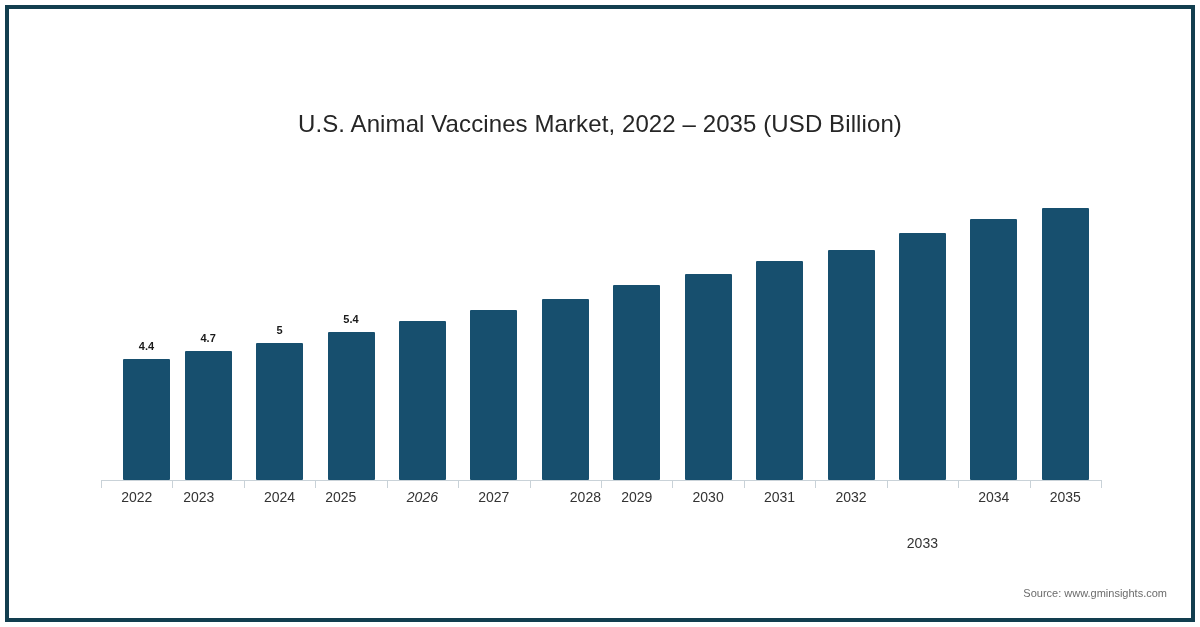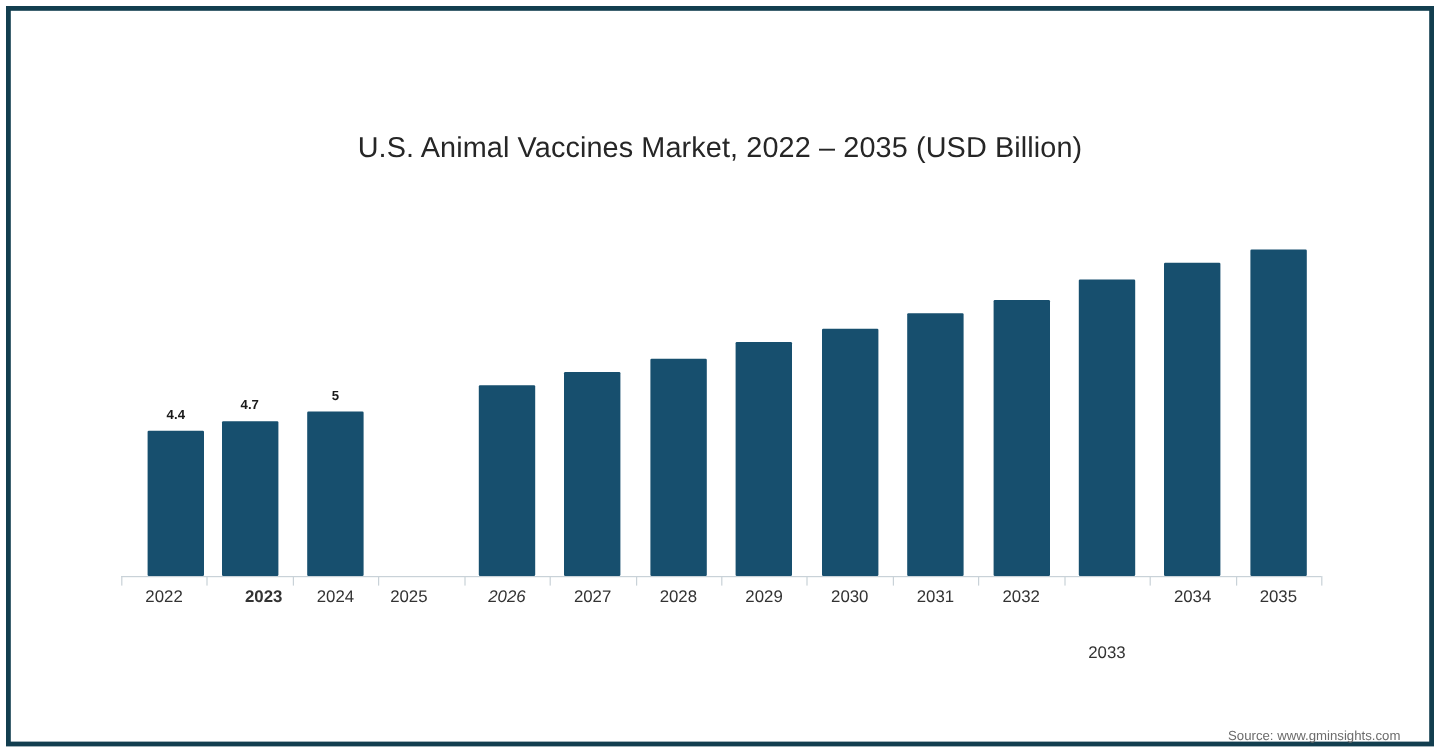--- a/index.html
+++ b/index.html
@@ -104,21 +104,21 @@
     position: absolute;
     top: 0;
     text-align: center;
     font-size: 14px;
     color: #333333;
     white-space: nowrap;
   }
   #source-note {
     position: absolute;
     right: 33px;
-    bottom: 7px;
+    bottom: 28px;
     font-size: 11px;
     color: #6b6b6b;
     white-space: nowrap;
   }
 </style>
 </head>
 <body>
 
 <div id="figure">
 
@@ -133,20 +133,24 @@
           <div class="bar-value-label" style="bottom: 127.708px;">4.4</div>
         </div>
         <div class="bar-group" style="left: 83.6429px; width: 47px; height: 310px;">
           <div class="bar-rect" style="height: 128.938px; background: rgb(23, 79, 110);"></div>
           <div class="bar-value-label" style="bottom: 135.938px;">4.7</div>
         </div>
         <div class="bar-group" style="left: 155.071px; width: 47px; height: 310px;">
           <div class="bar-rect" style="height: 137.168px; background: rgb(23, 79, 110);"></div>
           <div class="bar-value-label" style="bottom: 144.168px;">5</div>
         </div>
+        <div class="bar-group" style="left: 226.5px; width: 47px; height: 310px;">
+          <div class="bar-rect" style="height: 148.142px; background: rgb(23, 79, 110);"></div>
+          <div class="bar-value-label" style="bottom: 155.142px;">5.4</div>
+        </div>
         <div class="bar-group" style="left: 297.929px; width: 47px; height: 310px;">
           <div class="bar-rect" style="height: 159.115px; background: rgb(23, 79, 110);"></div>
         </div>
         <div class="bar-group" style="left: 369.357px; width: 47px; height: 310px;">
           <div class="bar-rect" style="height: 170.088px; background: rgb(23, 79, 110);"></div>
         </div>
         <div class="bar-group" style="left: 440.786px; width: 47px; height: 310px;">
           <div class="bar-rect" style="height: 181.062px; background: rgb(23, 79, 110);"></div>
         </div>
         <div class="bar-group" style="left: 512.214px; width: 47px; height: 310px;">
@@ -170,26 +174,26 @@
         <div class="bar-group" style="left: 940.786px; width: 47px; height: 310px;">
           <div class="bar-rect" style="height: 271.593px; background: rgb(23, 79, 110);"></div>
         </div>
       </div>
   </div>
 
   <div id="axis-line"></div>
 
   <div id="x-labels">
       <div class="x-tick-label" style="left: 0px; width: 71.4286px;">2022</div>
-      <div class="x-tick-label" style="left: 83px; width: 71.4286px; font-weight: bold;">2023</div>
+      <div class="x-tick-label" style="left: 62px; width: 71.4286px;">2023</div>
       <div class="x-tick-label" style="left: 142.857px; width: 71.4286px;">2024</div>
       <div class="x-tick-label" style="left: 204px; width: 71.4286px;">2025</div>
       <div class="x-tick-label" style="left: 285.714px; width: 71.4286px; font-style: italic;">2026</div>
       <div class="x-tick-label" style="left: 357.143px; width: 71.4286px;">2027</div>
-      <div class="x-tick-label" style="left: 428.571px; width: 71.4286px;">2028</div>
+      <div class="x-tick-label" style="left: 428.571px; width: 71.4286px; text-align: right;">2028</div>
       <div class="x-tick-label" style="left: 500px; width: 71.4286px;">2029</div>
       <div class="x-tick-label" style="left: 571.429px; width: 71.4286px;">2030</div>
       <div class="x-tick-label" style="left: 642.857px; width: 71.4286px;">2031</div>
       <div class="x-tick-label" style="left: 714.286px; width: 71.4286px;">2032</div>
       <div class="x-tick-label" style="left: 785.714px; width: 71.4286px; margin-top: 46px;">2033</div>
       <div class="x-tick-label" style="left: 857.143px; width: 71.4286px;">2034</div>
       <div class="x-tick-label" style="left: 928.571px; width: 71.4286px;">2035</div>
     </div>
 
   <div id="source-note">Source: www.gminsights.com</div>

